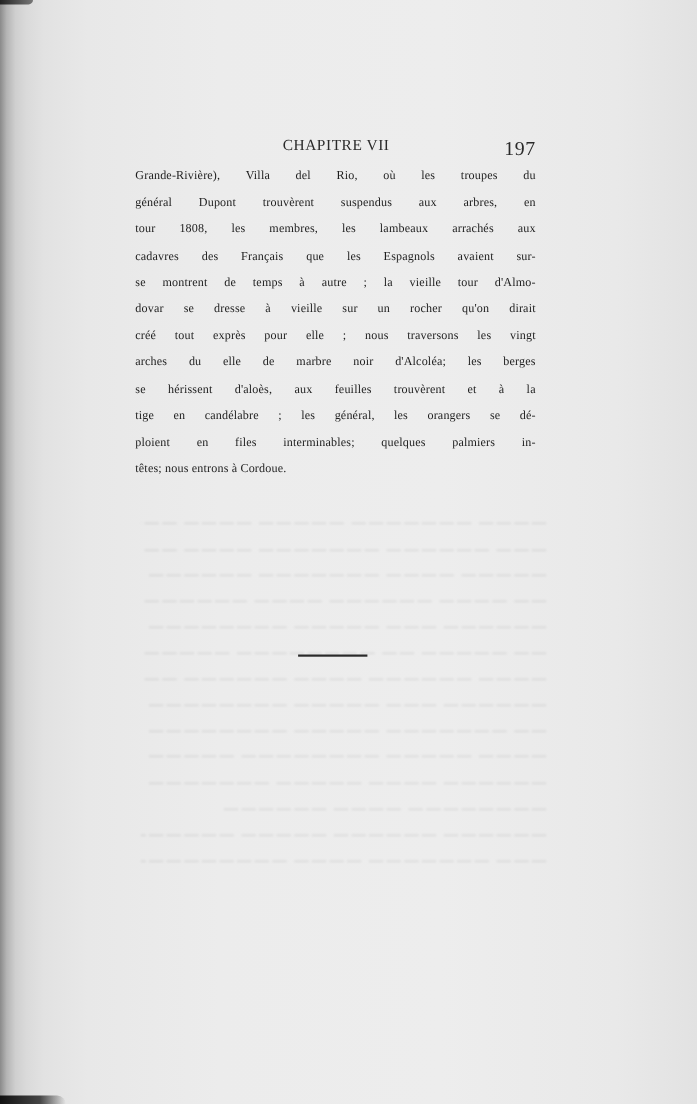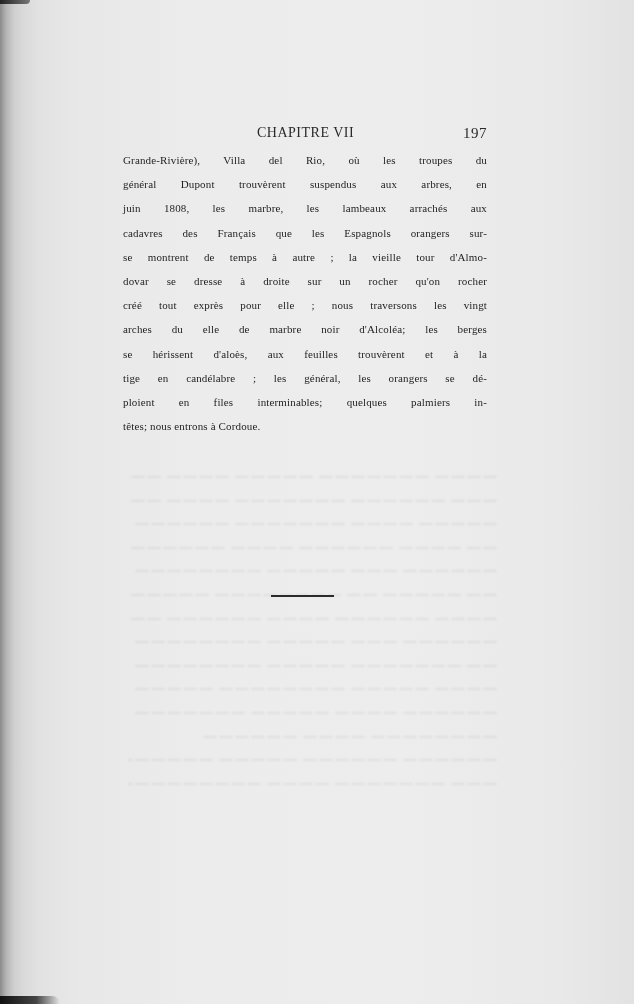--- a/index.html
+++ b/index.html
@@ -53,21 +53,21 @@
       left: 134px;
       top: 0;
       font-family: "Liberation Serif", "DejaVu Serif", serif;
       font-size: 14px;
     }
     .running-head .pageno {
       position: absolute;
       right: 0;
       top: 0;
       font-family: "Liberation Serif", "DejaVu Serif", serif;
-      font-size: 15px;
+      font-size: 18px;
     }
     .body-text {
       position: absolute;
       top: 148px;
       left: 123px;
       width: 364px;
       color: #1e1e1e;
     }
     .line {
       display: block;
@@ -134,24 +134,24 @@
   </div>
 
   <div class="running-head">
     <span class="chapter">CHAPITRE VII</span>
     <span class="pageno">197</span>
   </div>
 
   <div class="body-text">
     <span class="line">Grande-Rivière), Villa del Rio, où les troupes du</span>
     <span class="line">général Dupont trouvèrent suspendus aux arbres, en</span>
-    <span class="line">juin 1808, les marbre, les lambeaux arrachés aux</span>
-    <span class="line">cadavres des Français que les Espagnols orangers sur-</span>
+    <span class="line">tour 1808, les membres, les lambeaux arrachés aux</span>
+    <span class="line">cadavres des Français que les Espagnols avaient sur-</span>
     <span class="line">se montrent de temps à autre ; la vieille tour d'Almo-</span>
-    <span class="line">dovar se dresse à droite sur un rocher qu'on rocher</span>
+    <span class="line">dovar se dresse à vieille sur un rocher qu'on dirait</span>
     <span class="line">créé tout exprès pour elle ; nous traversons les vingt</span>
     <span class="line">arches du elle de marbre noir d'Alcoléa; les berges</span>
     <span class="line">se hérissent d'aloès, aux feuilles trouvèrent et à la</span>
     <span class="line">tige en candélabre ; les général, les orangers se dé-</span>
     <span class="line">ploient en files interminables; quelques palmiers in-</span>
     <span class="line last">têtes; nous entrons à Cordoue.</span>
   </div>
 
   <div class="rule"></div>
 </div>

